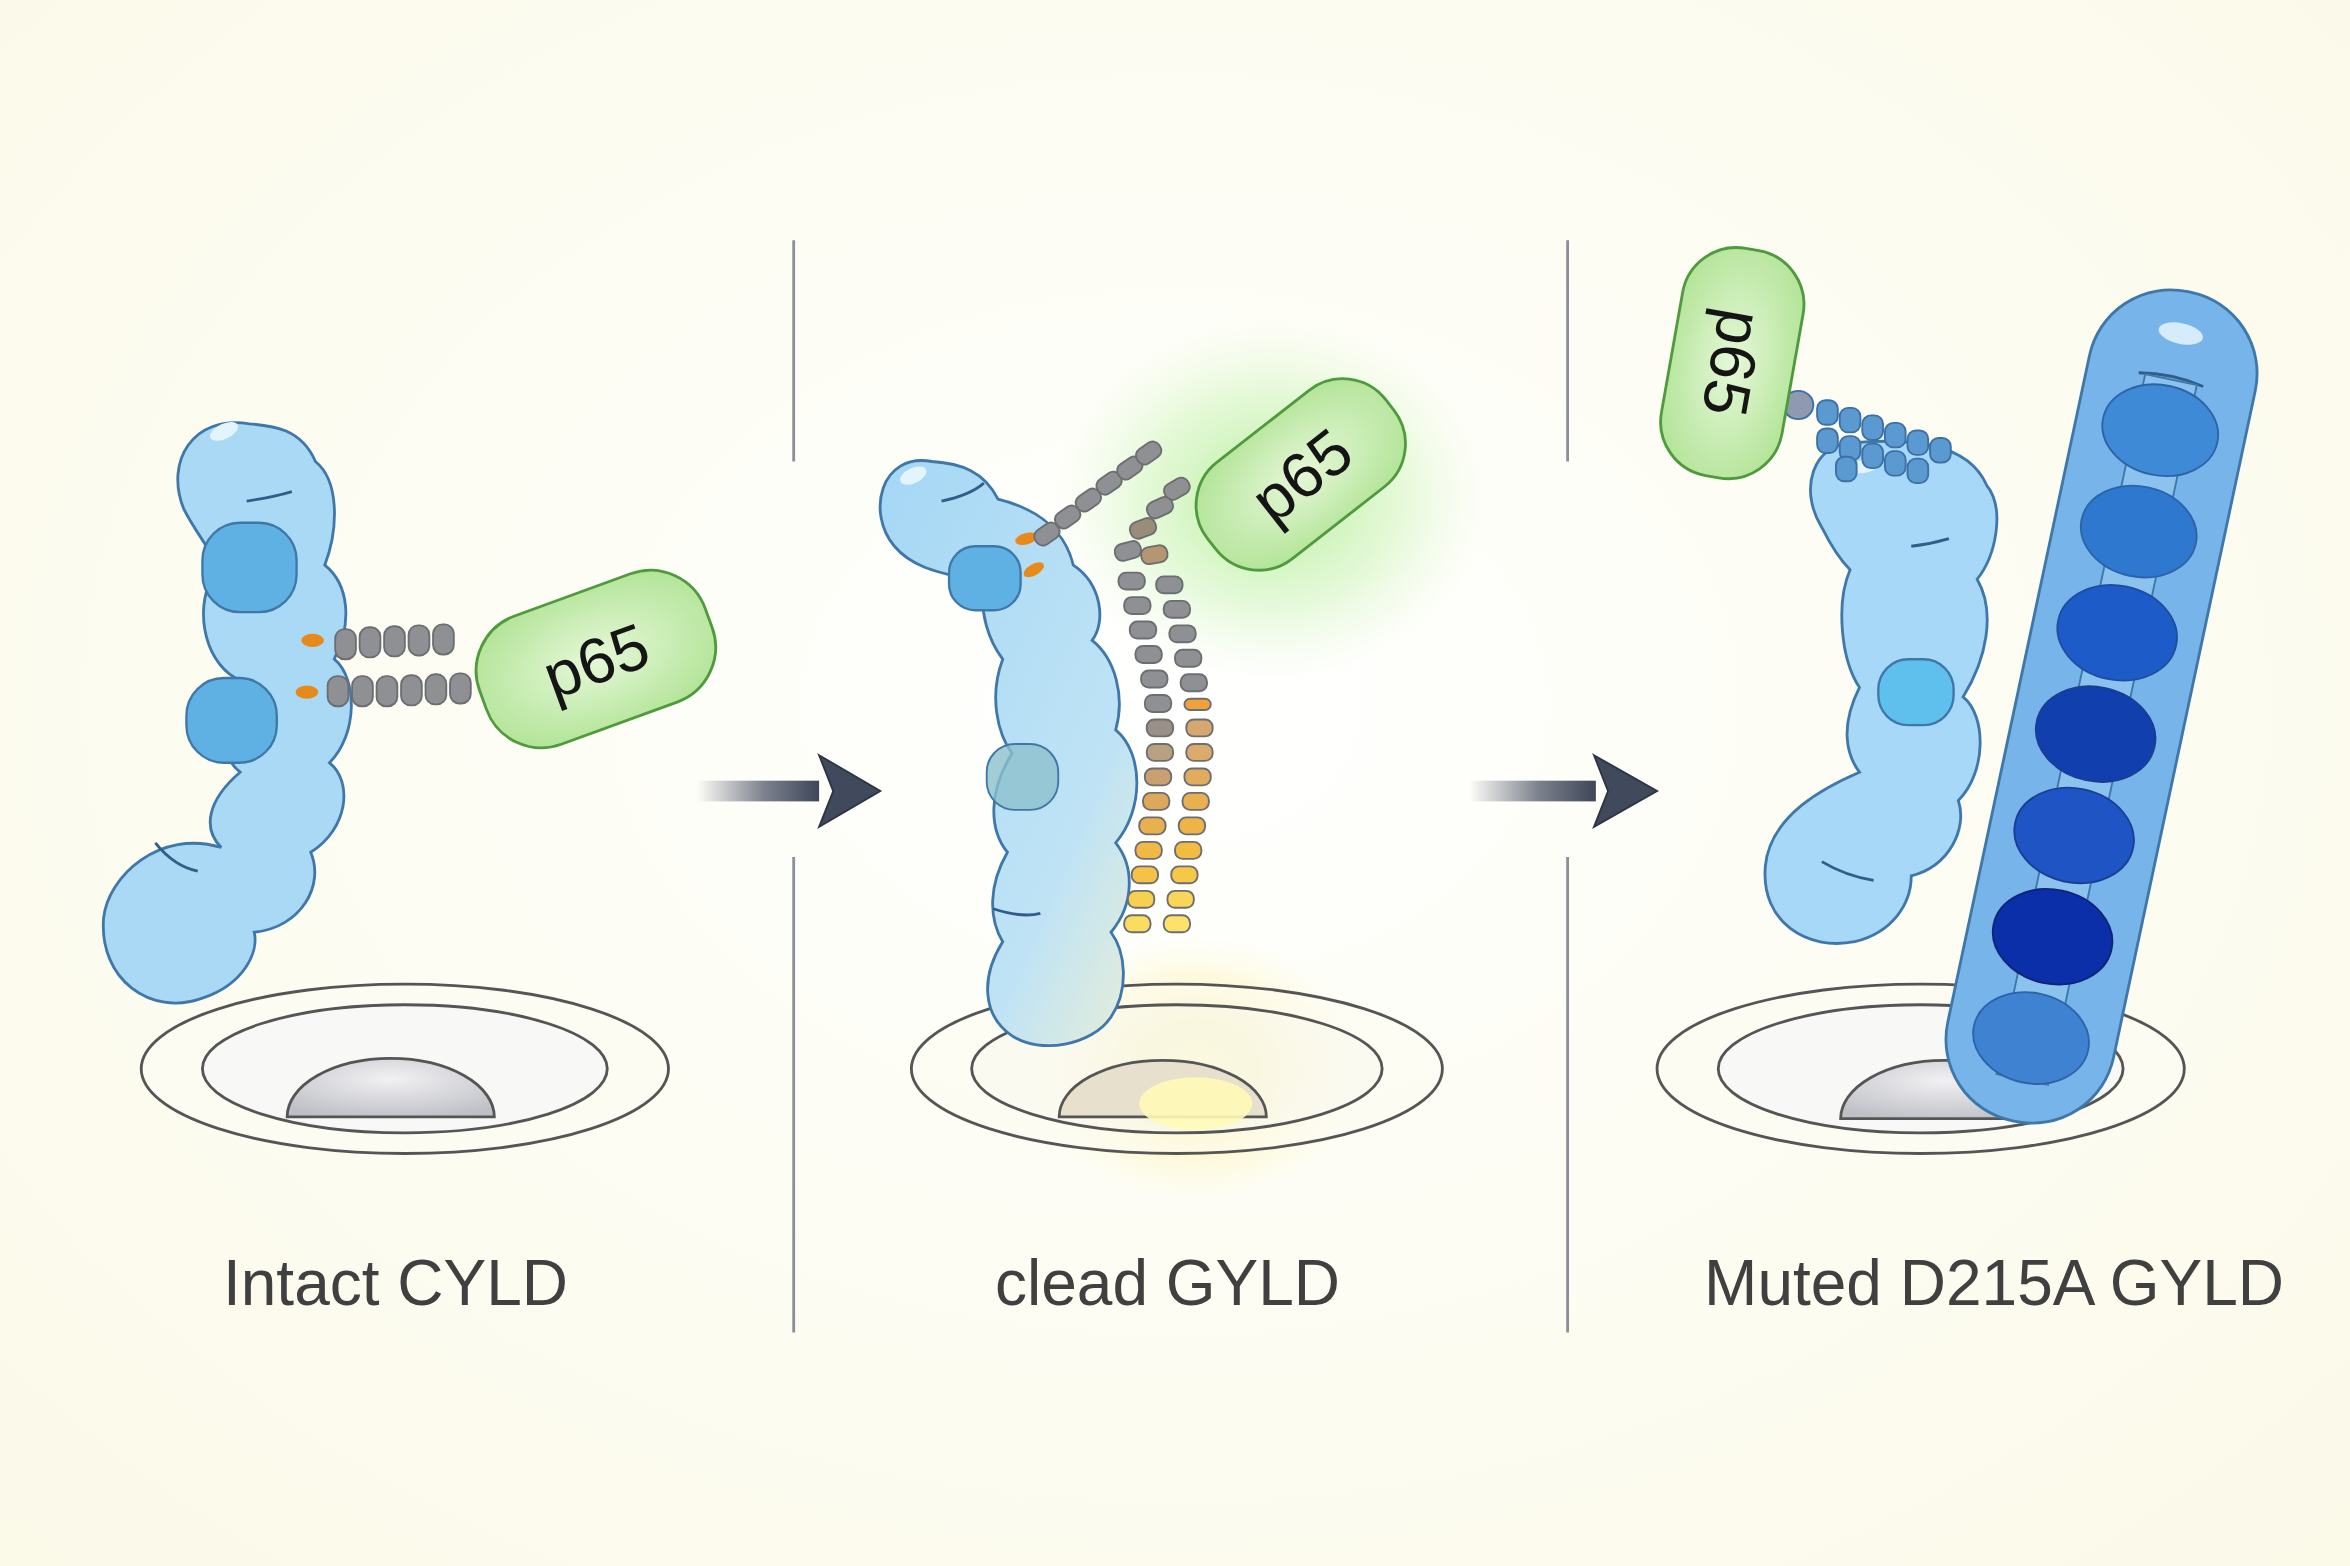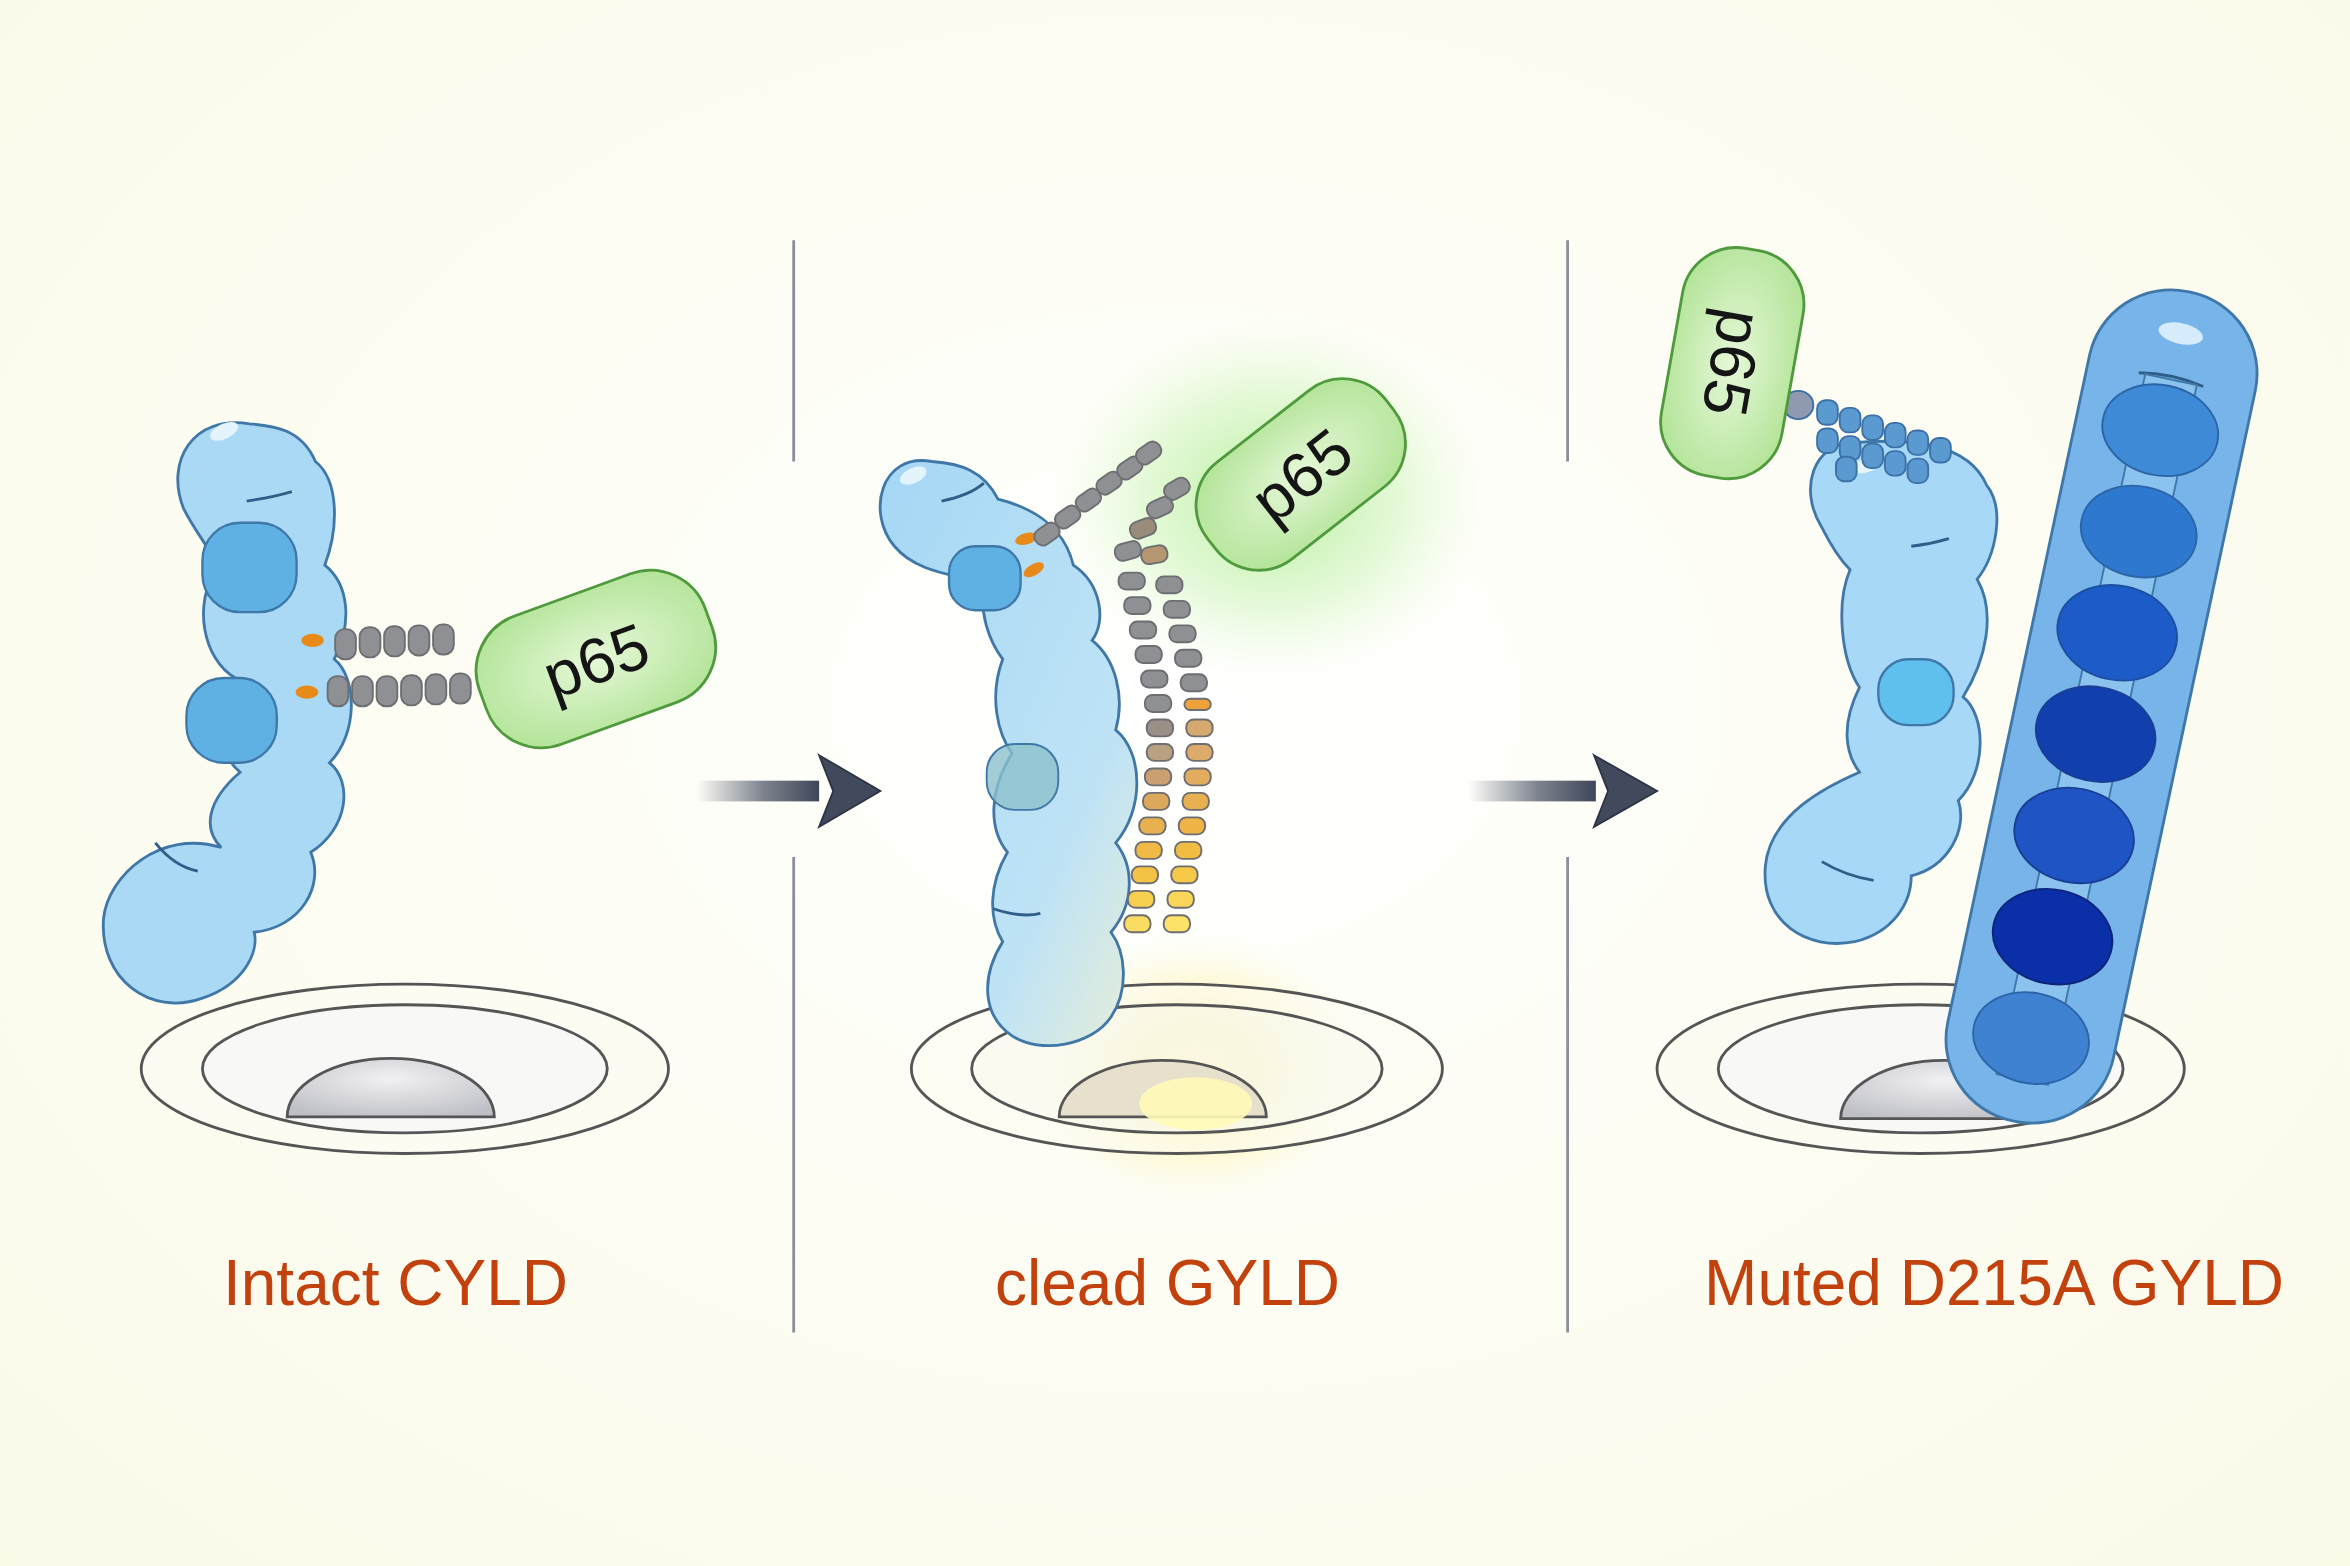--- a/index.html
+++ b/index.html
@@ -7,21 +7,21 @@
     width: 2350px; height: 1567px; overflow: hidden;
     background: #fdfcf0;
     background-image: radial-gradient(ellipse at 50% 45%, #ffffff 0%, #fdfdf4 45%, #fbf9e8 100%);
     font-family: "Liberation Sans", sans-serif;
     position: relative;
   }
   #stage { position: absolute; left: 0; top: 0; width: 2350px; height: 1567px; }
   .caption {
     position: absolute; top: 1241px; height: 85px;
     font-family: "Liberation Sans", sans-serif;
-    font-size: 64px; color: #c2410c; white-space: nowrap;
+    font-size: 64px; color: #404040; white-space: nowrap;
     text-align: center; line-height: 85px;
   }
   #cap-1 { left: 113px; width: 565px; }
   #cap-2 { left: 904px; width: 527px; }
   #cap-3 { left: 1636px; width: 716px; }
   .p65-label { font-family: "Liberation Sans", sans-serif; font-size: 68px; fill: #151515; }
 </style>
 </head>
 <body>
 

